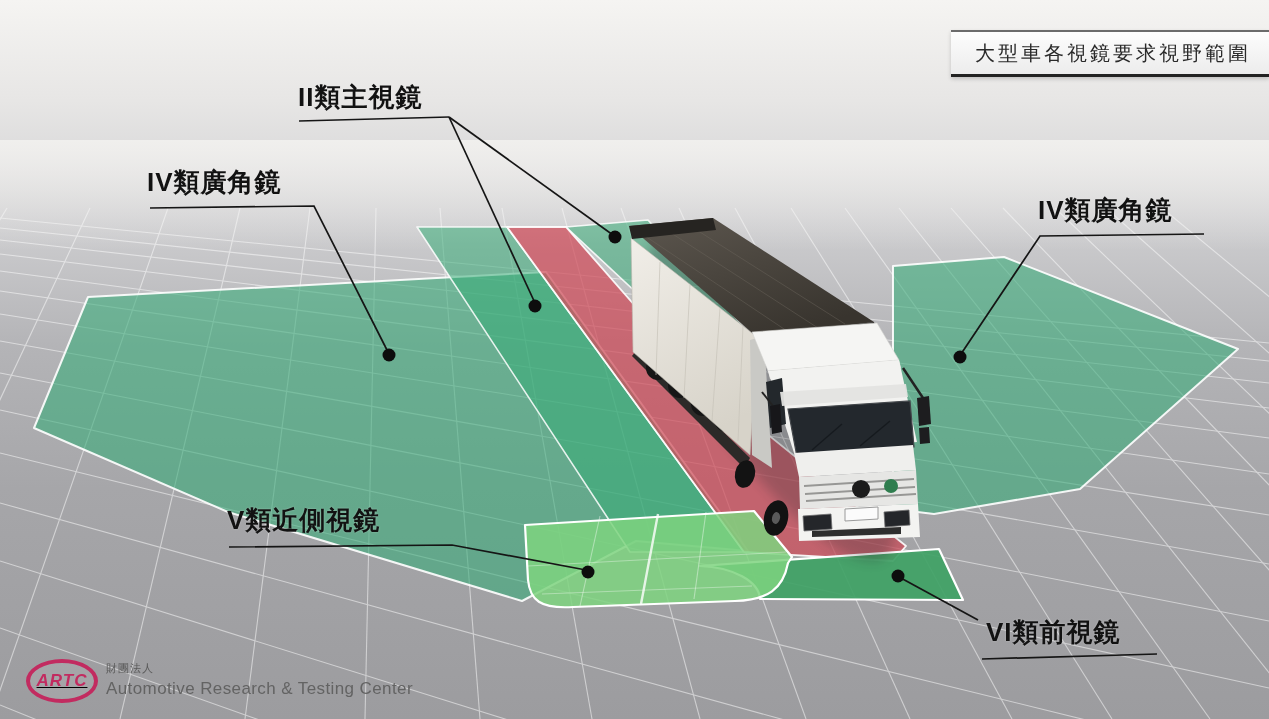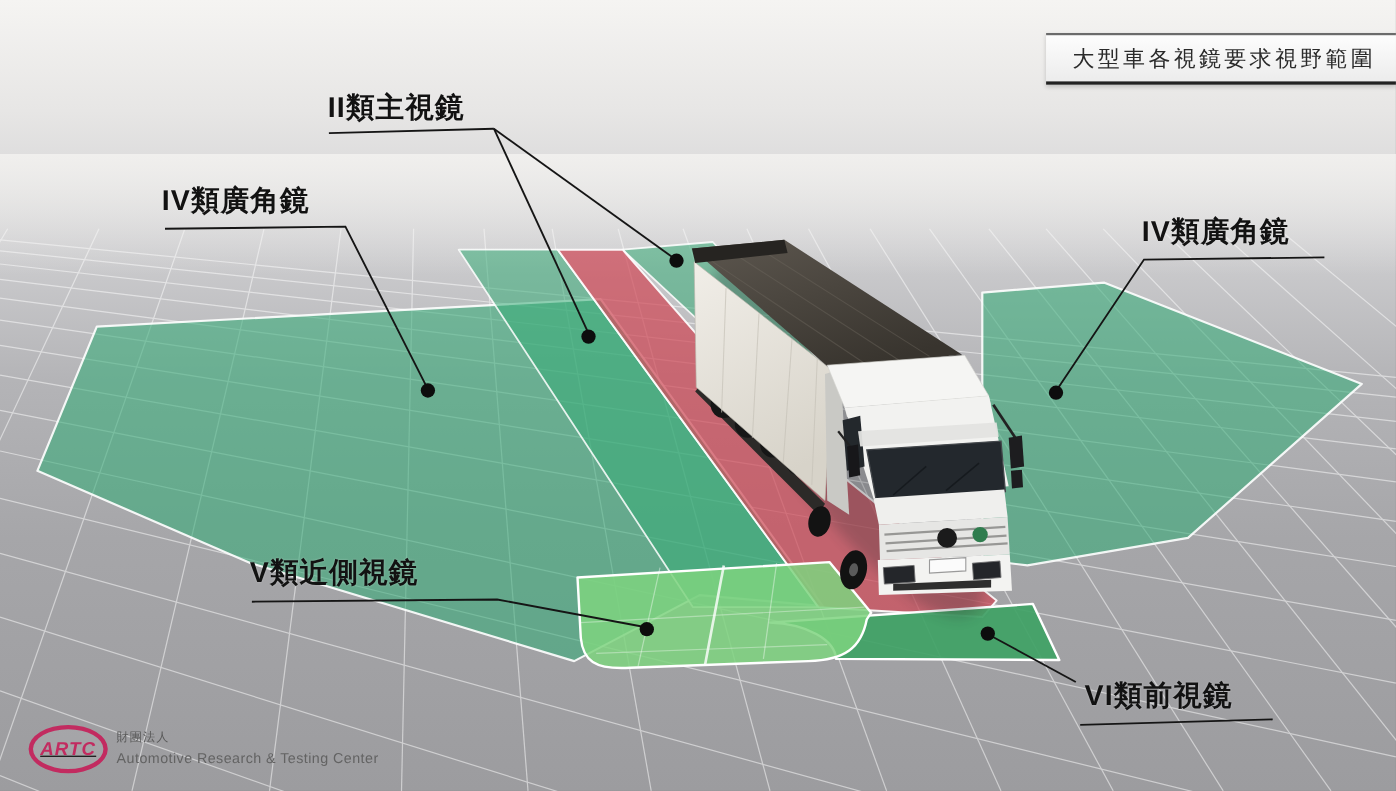--- a/index.html
+++ b/index.html
@@ -25,21 +25,21 @@
   #logo{position:absolute;left:26px;top:659px;display:flex;align-items:center;}
   #logo-oval{
     width:64px;height:36px;border:4px solid #c22b60;border-radius:50%;
     display:flex;align-items:center;justify-content:center;background:rgba(255,255,255,.08);text-decoration:underline;
   }
   #logo-oval span{color:#c22b60;font-weight:bold;font-style:italic;font-size:17px;letter-spacing:1px;}
   #logo-text{margin-left:8px;}
   #logo-row1{display:flex;align-items:flex-end;line-height:1;}
   #logo-org-type{font-size:11px;color:#5a5a5a;margin-right:3px;padding-bottom:3px;letter-spacing:1px;}
   #logo-org-name{font-size:22px;color:#3a3a3a;font-weight:bold;letter-spacing:1px;}
-  #logo-row2{font-size:13px;color:#636363;margin-top:2px;letter-spacing:.4px;}
+  #logo-row2{font-size:17px;color:#636363;margin-top:2px;letter-spacing:.4px;}
 </style>
 </head>
 <body>
 
 <div id="stage">
 
 <svg width="1269" height="719" viewBox="0 0 1269 719">
   <defs>
     <filter id="blur6" x="-40%" y="-40%" width="180%" height="180%">
           <feGaussianBlur stdDeviation="6"></feGaussianBlur>

